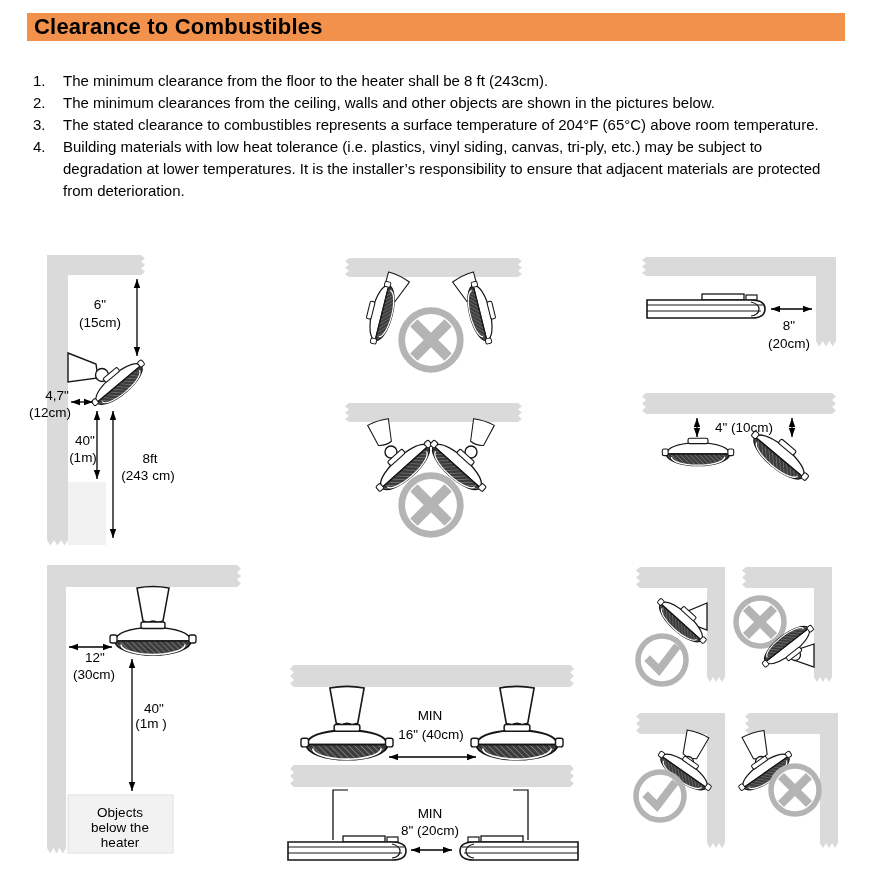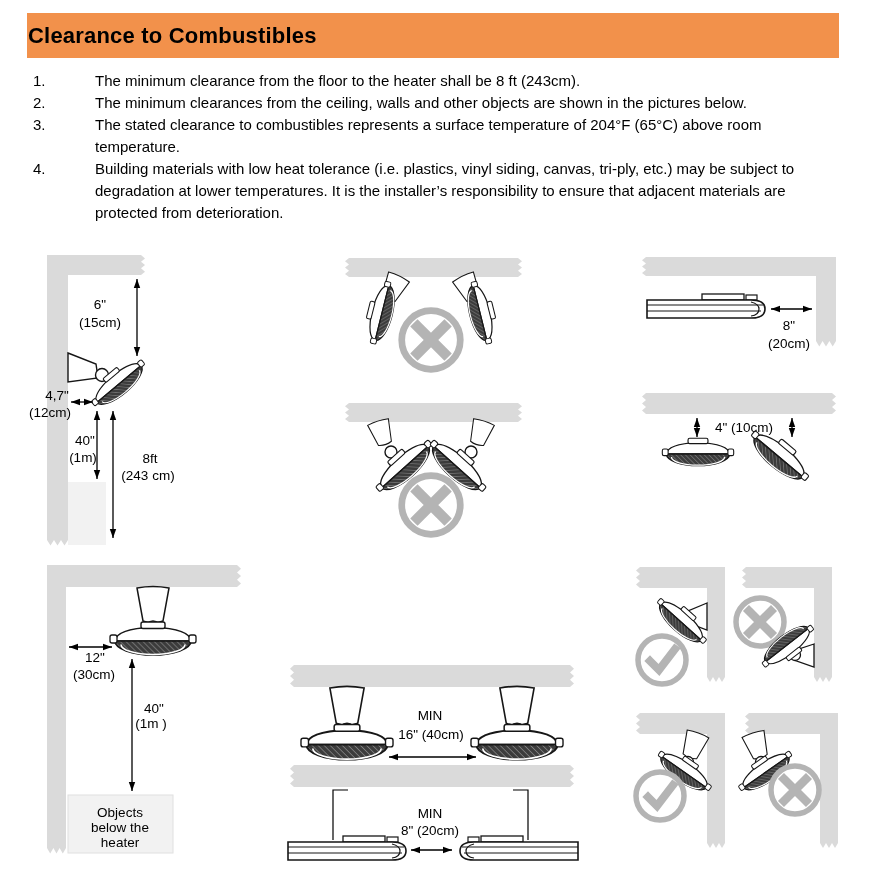--- a/index.html
+++ b/index.html
@@ -1,28 +1,28 @@
 <!DOCTYPE html>
 <html><head>
 <meta charset="utf-8">
 <style>
   html,body{margin:0;padding:0;}
   body{
     width:870px;height:879px;position:relative;background:#ffffff;
     font-family:"Liberation Sans",sans-serif;color:#000;overflow:hidden;
   }
   .titlebar{
-    position:absolute;left:27px;top:13px;width:811px;height:45px;
-    background:#F2914B;display:flex;align-items:center;padding-left:1px;
+    position:absolute;left:27px;top:13px;width:811px;height:28px;
+    background:#F2914B;display:flex;align-items:center;padding-left:7px;
   }
   .titlebar h1{margin:0;font-size:22px;font-weight:bold;color:#000;letter-spacing:.2px;}
   .instructions{position:absolute;left:33px;top:70px;width:789px;font-size:15px;line-height:22px;}
   .inst-row{display:flex;}
   .inst-num{flex:0 0 30px;}
-  .inst-text{flex:1;margin-left:32px;}
+  .inst-text{flex:1;}
   svg.diagrams{position:absolute;left:0;top:248px;}
   svg text{font-family:"Liberation Sans",sans-serif;font-size:13.5px;fill:#000;text-anchor:middle;}
   .dim{stroke:#000;stroke-width:1.3;}
   .bracket{stroke:#000;stroke-width:1.2;fill:none;}
   .struct{fill:#DADADA;}
   .objbox{fill:#F2F2F2;}
 </style>
 </head>
 <body>
 

